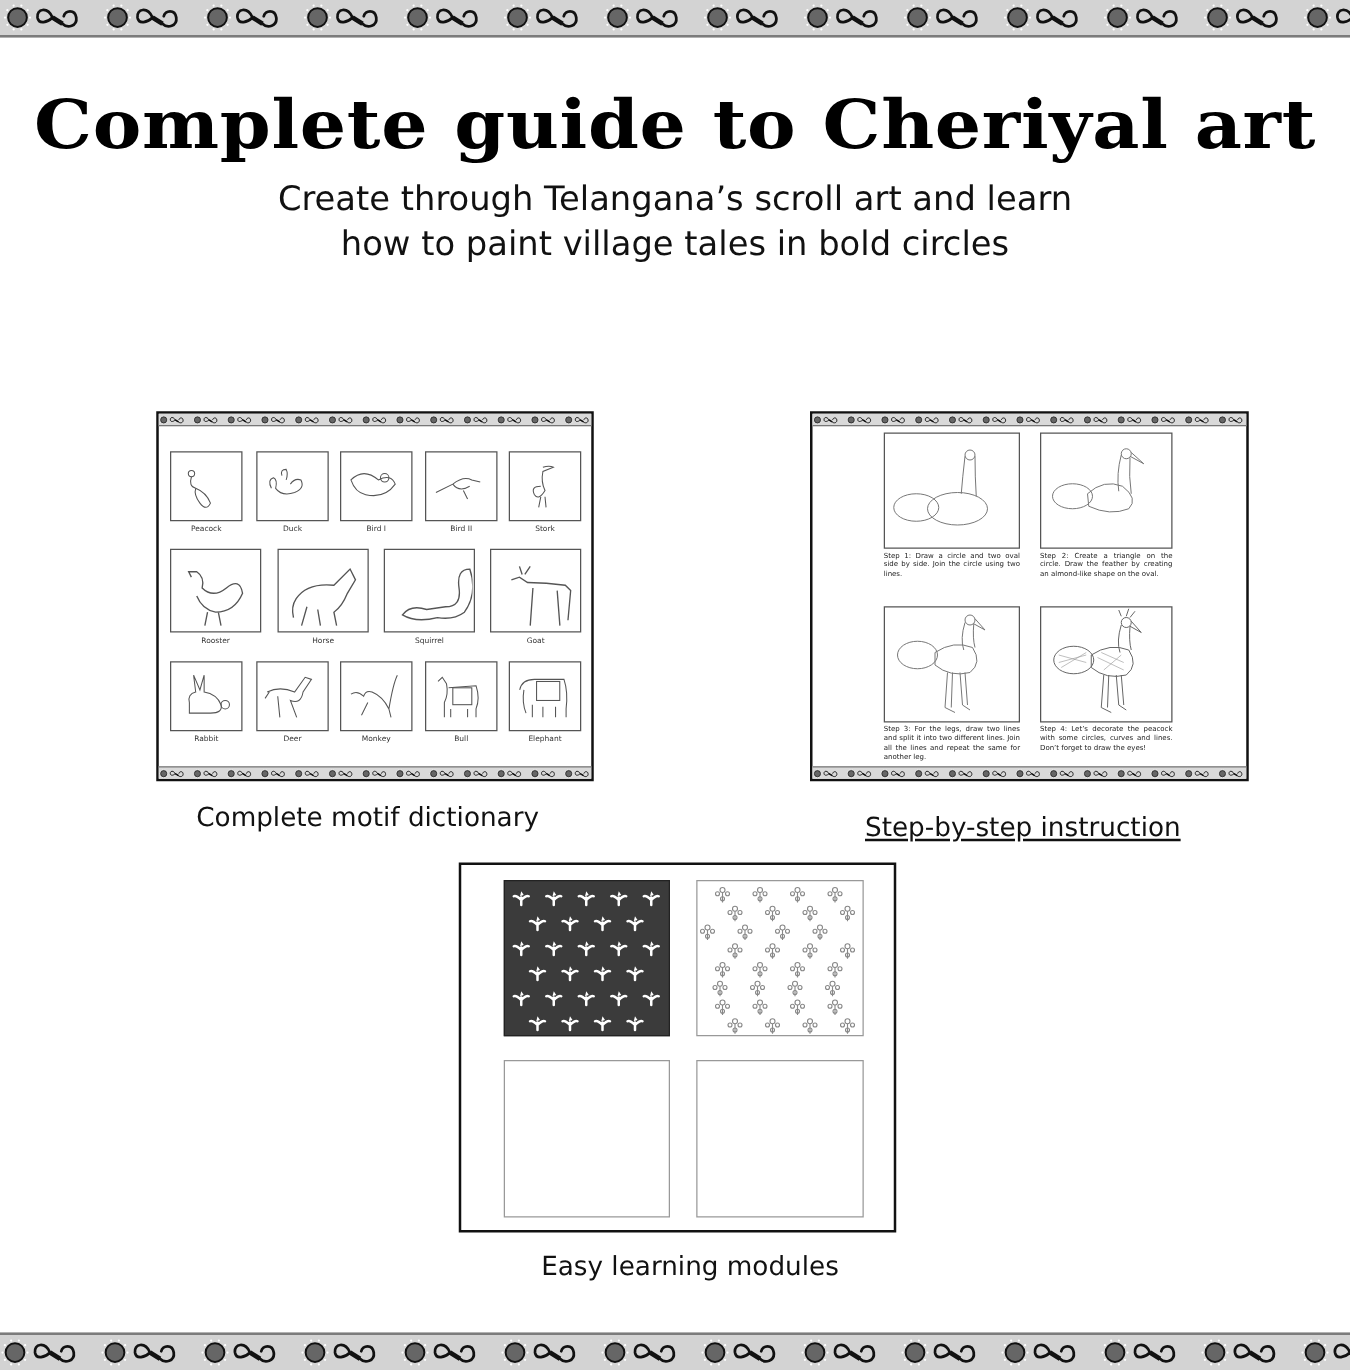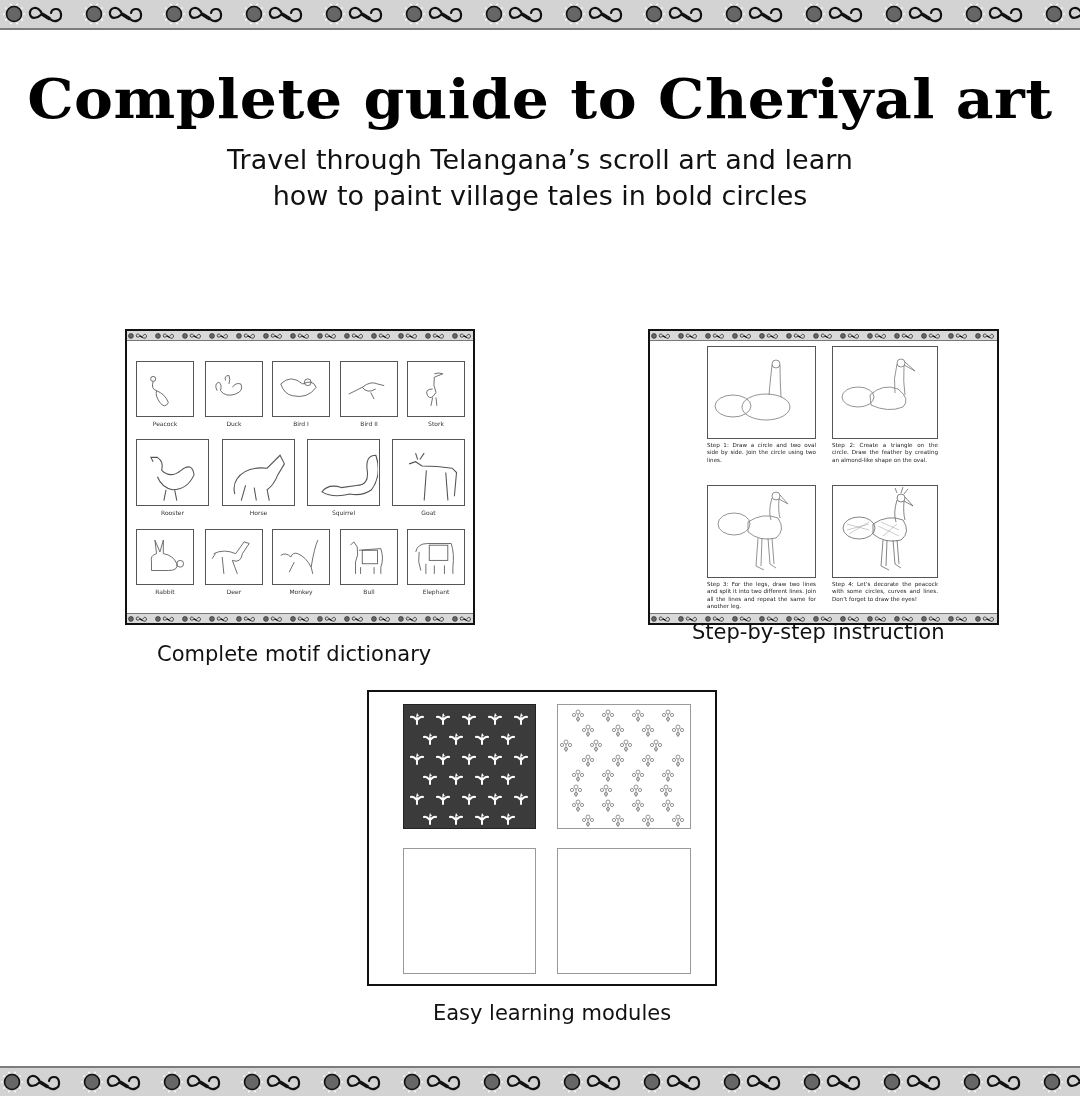--- a/index.html
+++ b/index.html
@@ -44,21 +44,21 @@
     position: absolute; background: #fff; border: 2px solid #111;
   }
   .card-motif { left: 125px; top: 329px; width: 350px; height: 296px; }
   .card-steps { left: 648px; top: 329px; width: 351px; height: 296px; }
   .card-modules { left: 367px; top: 690px; width: 350px; height: 296px; }
 
   .caption {
     position: absolute; font-family: "DejaVu Sans", sans-serif; font-size: 21px; color: #111; white-space: nowrap; margin-left: 12px;
   }
   .cap-motif { left: 145px; top: 642px; }
-  .cap-steps { left: 680px; top: 620px; }
+  .cap-steps { left: 680px; top: 650px; text-decoration: underline; }
   .cap-modules { left: 0; width: 1080px; text-align: center; top: 1001px; }
 
   
   .motif-tile { position: absolute; }
   .motif-box {
     position: absolute; left: 0; top: 0; border: 1px solid #555; background: #fff;
     display: flex; align-items: center; justify-content: center;
   }
   .motif-label {
     position: absolute; left: 0; width: 100%; text-align: center;
@@ -345,21 +345,21 @@
         </g>
     <circle cx="12" cy="15" r="7.5" fill="#666" stroke="#111" stroke-width="1.6"></circle>
     <path d="M40 15 C36 6 27 8 28 15 C29 21 36 19 40 15 L48 20 C52 24 60 22 59 15 C58 8 50 9 49 14" fill="none" stroke="#111" stroke-width="2.2" stroke-linecap="round"></path>
     <path d="M40 15 L48 20" stroke="#111" stroke-width="3.6"></path>
   </svg>
     </div>
   </div>
 
 <h1 class="title">Complete guide to Cheriyal art</h1>
 <div class="subtitle">
-  <span>Travel through Telangana’s scroll art and learn</span>
+  <span>Create through Telangana’s scroll art and learn</span>
   <span>how to paint village tales in bold circles</span>
 </div>
 
 <div class="card card-motif" id="card-motif">
   <div class="mini-border top">
       <div class="mini-unit">
         <svg width="26.400000000000002" height="9.9" viewBox="0 0 80 30">
     <g fill="#fff">
             <circle cx="22" cy="15" r="0.9"></circle>
             <circle cx="20.090169943749473" cy="20.877852522924734" r="0.9"></circle>

